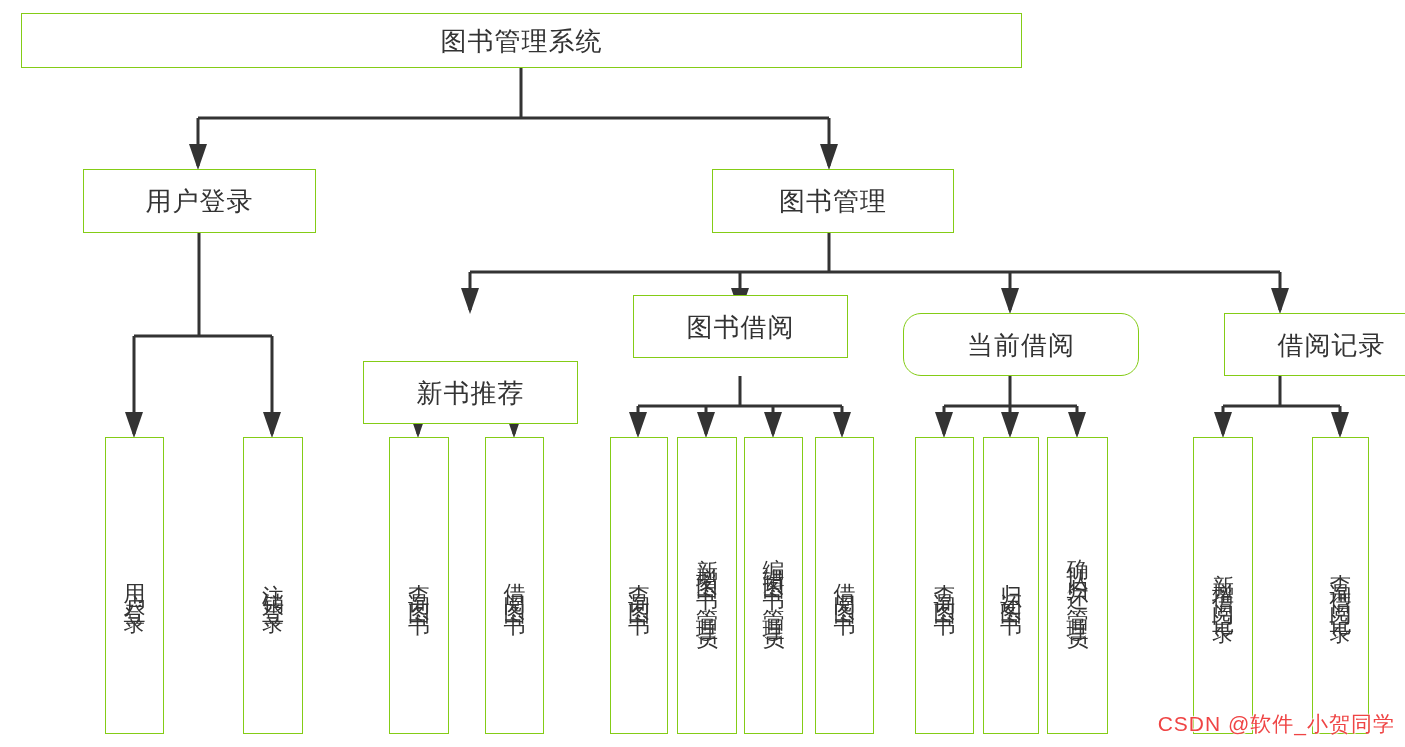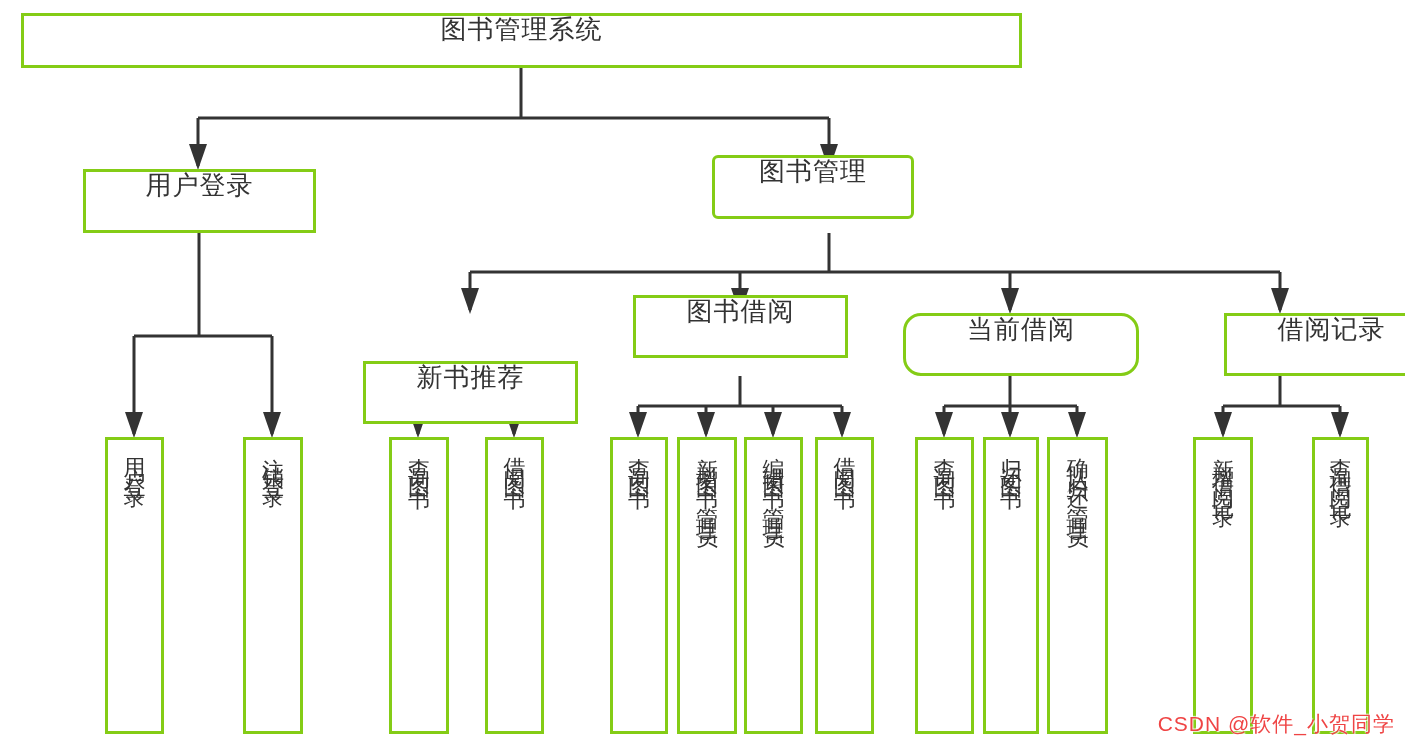--- a/index.html
+++ b/index.html
@@ -17,23 +17,24 @@
   }
   .connectors {
     position: absolute;
     left: 0; top: 0;
     width: 1405px;
     height: 747px;
   }
   .node {
     position: absolute;
     box-sizing: border-box;
-    border: 3px solid #84cc16;
+    border: 1px solid #84cc16;
     background: #ffffff;
     display: flex;
+    align-items: center;
     justify-content: center;
     color: #333333;
   }
   .hnode .lbl {
     font-size: 26px;
     letter-spacing: 1px;
     white-space: nowrap;
     line-height: 1;
   }
   .vnode .lbl {
@@ -98,21 +99,21 @@
     <polygon points="1331,412 1349,412 1340,438" fill="#333333"></polygon>
   </svg>
 
   <div class="node hnode" style="left:21px; top:13px; width:1001px; height:55px;">
     <span class="lbl">图书管理系统</span>
   </div>
 
   <div class="node hnode" style="left:83px; top:169px; width:233px; height:64px;">
     <span class="lbl">用户登录</span>
   </div>
-  <div class="node hnode" style="left:712px; top:155px; width:202px; height:64px;border-radius:6px;">
+  <div class="node hnode" style="left:712px; top:169px; width:242px; height:64px;">
     <span class="lbl">图书管理</span>
   </div>
 
   <div class="node hnode" style="left:363px; top:313px; width:215px; height:63px;margin-top:48px;">
     <span class="lbl">新书推荐</span>
   </div>
   <div class="node hnode" style="left:633px; top:295px; width:215px; height:63px;">
     <span class="lbl">图书借阅</span>
   </div>
   <div class="node hnode" style="left:903px; top:313px; width:236px; height:63px;border-radius:18px;">

